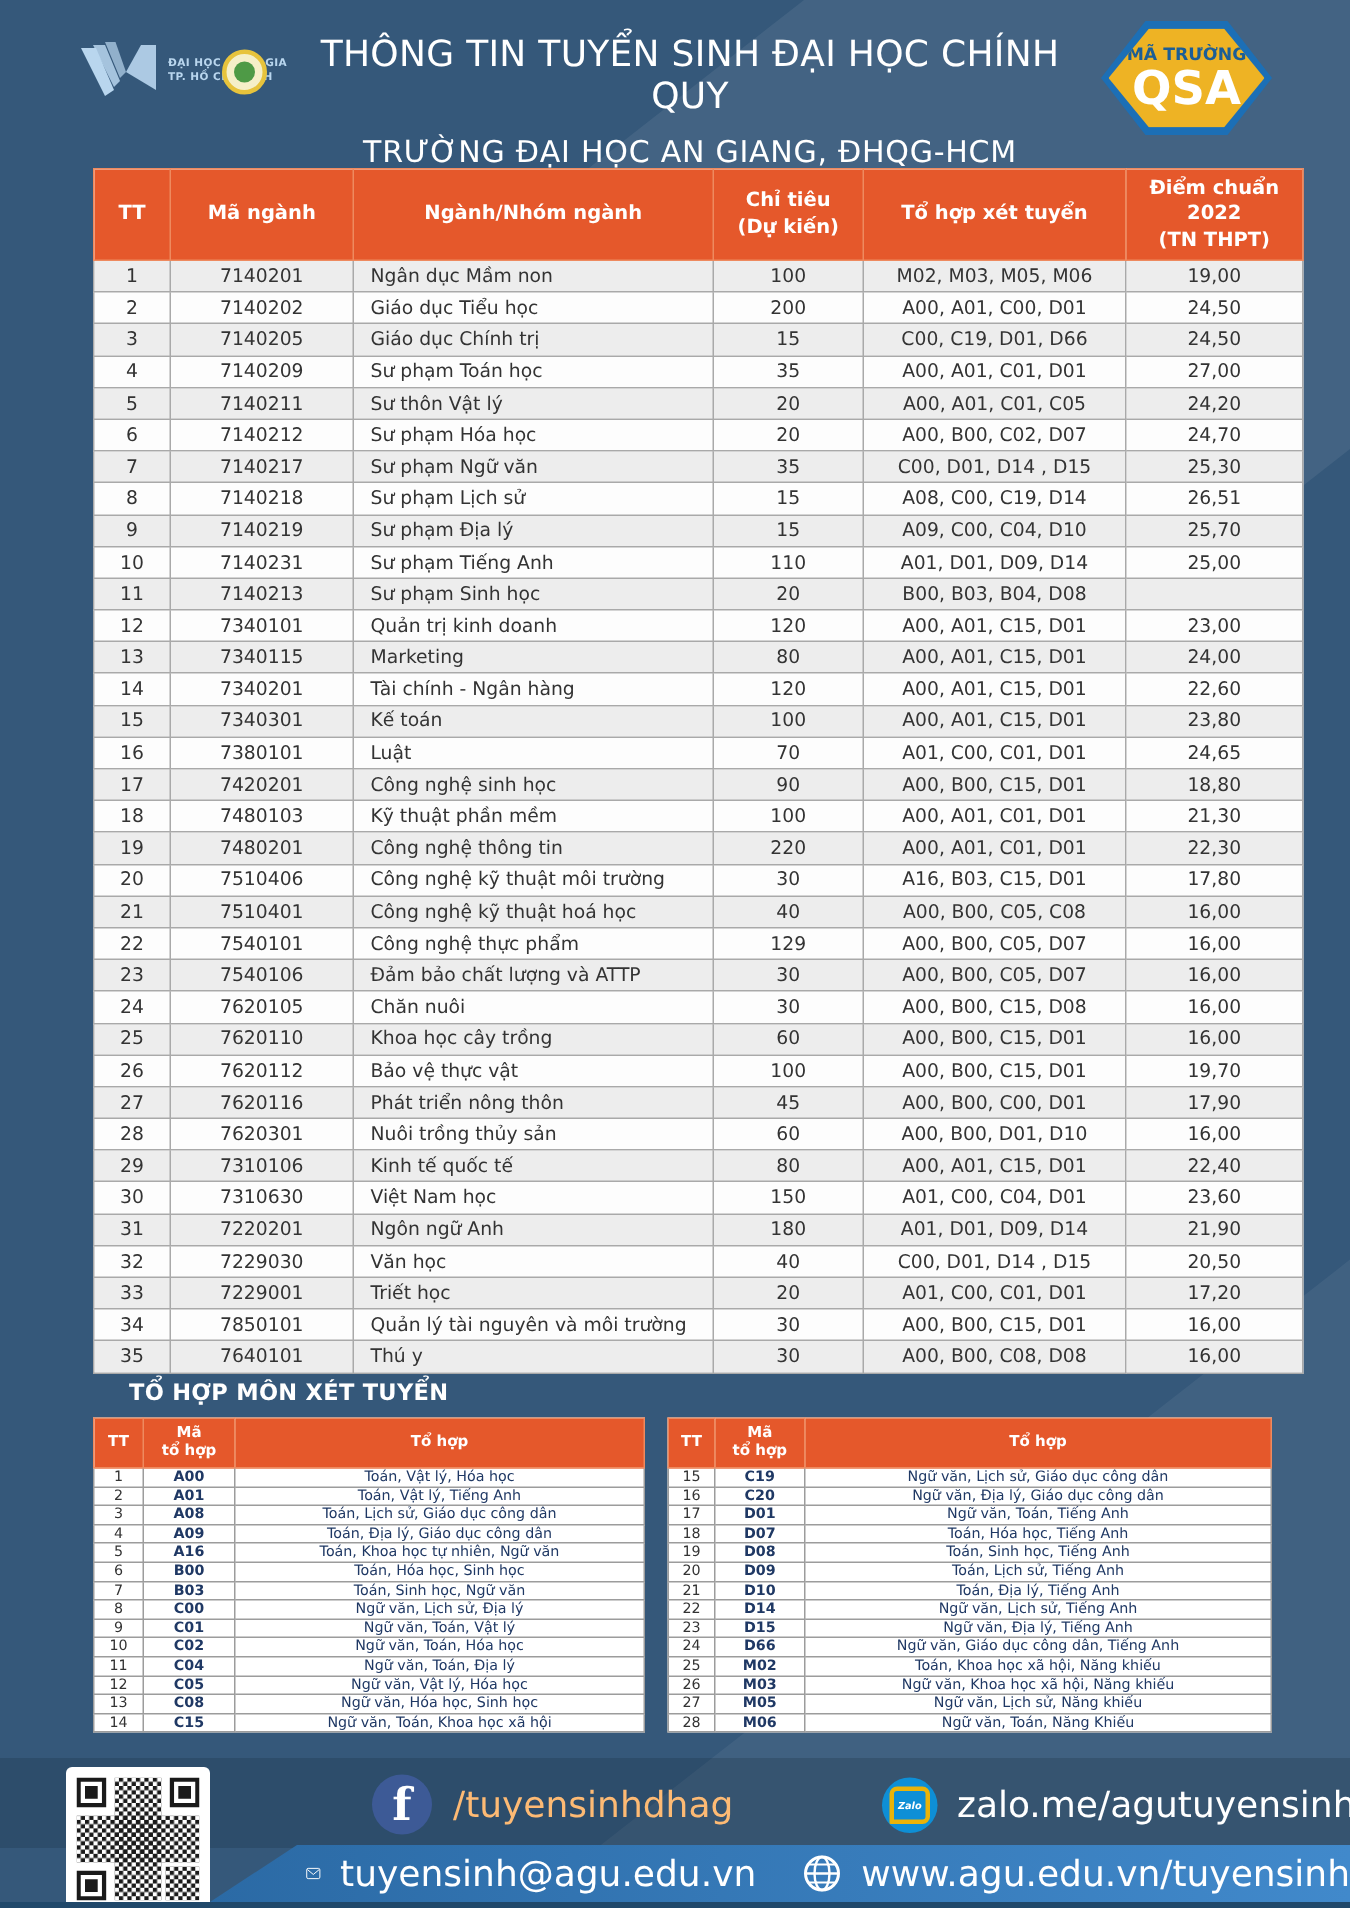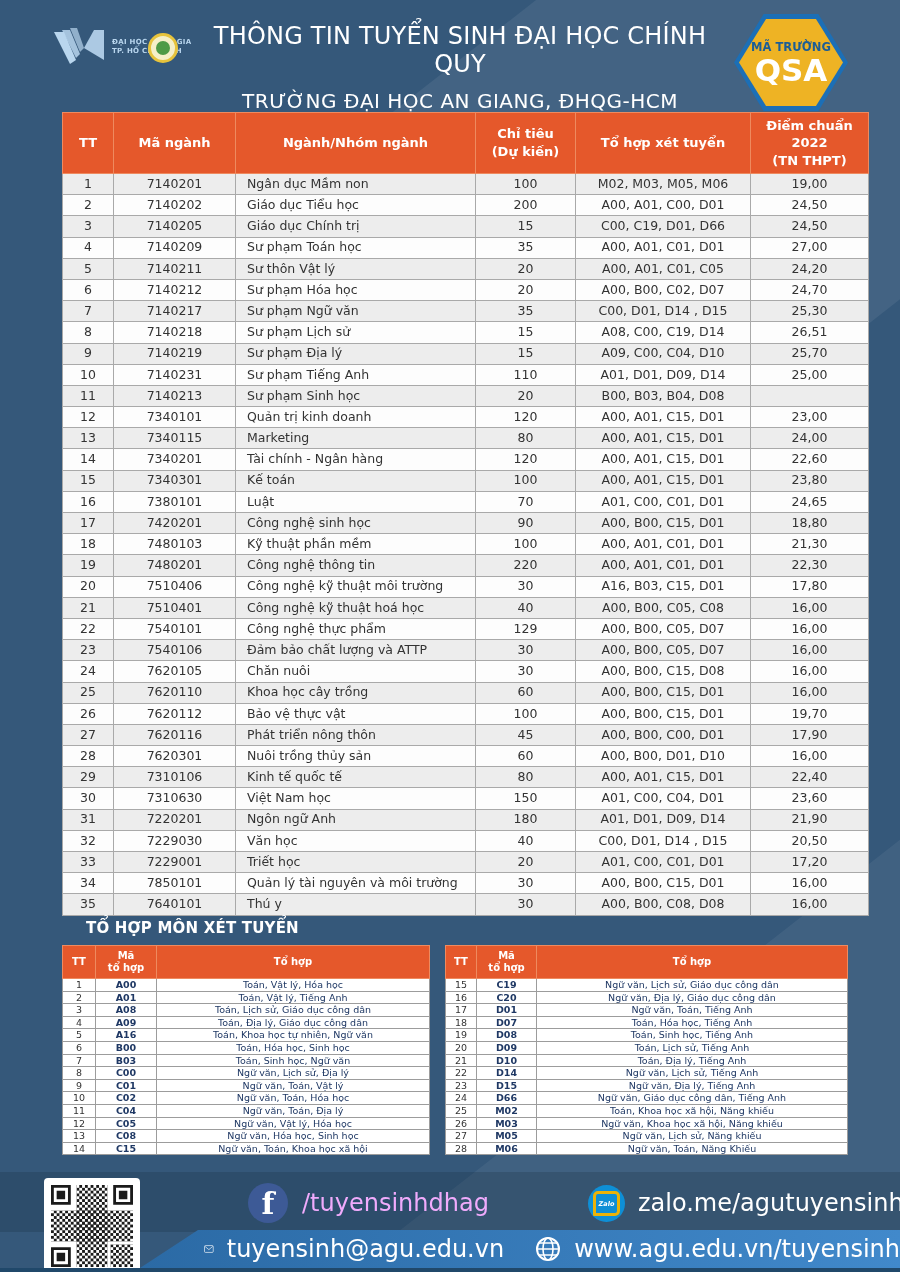--- a/index.html
+++ b/index.html
@@ -12,21 +12,21 @@
   
   .header{position:absolute;top:0;left:0;width:100%;height:110px;}
   .vnu-logo{position:absolute;left:50px;top:26px;display:flex;align-items:center;gap:4px;}
   .vnu-text{color:#b9d6ee;font-size:7px;font-weight:bold;line-height:1.25;letter-spacing:.3px;}
   .agu-logo{position:absolute;left:148px;top:33px;width:30px;height:30px;border-radius:50%;
             background:#f5efc8;border:3px solid #e7c33c;box-sizing:border-box;display:flex;align-items:center;justify-content:center;}
   .agu-core{width:14px;height:14px;border-radius:50%;background:#4e9a46;}
   .titles{position:absolute;left:185px;right:165px;top:22px;text-align:center;color:#ffffff;}
   .titles h1{margin:0;font-size:24px;font-weight:normal;letter-spacing:.2px;}
   .titles h2{margin:11px 0 0;font-size:20px;font-weight:normal;letter-spacing:.5px;}
-  .hex-badge{position:absolute;right:52px;top:14px;width:114px;height:97px;}
+  .hex-badge{position:absolute;right:52px;top:14px;width:114px;height:76px;}
   .hex{position:absolute;clip-path:polygon(26% 0,74% 0,100% 50%,74% 100%,26% 100%,0 50%);}
   .hex-outer{inset:0;background:#1c6fb6;}
   .hex-inner{inset:5px;background:#eeb324;display:flex;flex-direction:column;align-items:center;justify-content:center;gap:1px;}
   .badge-label{color:#1c5e96;font-size:11.5px;font-weight:bold;}
   .badge-code{color:#ffffff;font-size:31px;font-weight:bold;line-height:1;}
 
   
   table{border-collapse:collapse;table-layout:fixed;}
   #main-table{position:absolute;left:62px;top:112px;width:776px;background:#fff;}
   #main-table th{background:#e5582b;color:#fff;font-size:13px;font-weight:bold;height:60px;
@@ -54,21 +54,21 @@
   #combo-left .c0{width:30px;}  #combo-left .c1{width:58px;}  #combo-left .c2{width:270px;}
   #combo-right .c0{width:28px;} #combo-right .c1{width:57px;} #combo-right .c2{width:308px;}
 
   
   .footer-band{position:absolute;left:0;top:1172px;width:900px;height:60px;background:rgba(10,25,40,0.18);}
   .qr{position:absolute;left:44px;top:1178px;width:96px;height:96px;background:#ffffff;border-radius:4px;
       box-sizing:border-box;padding:7px;}
   .fb-icon{position:absolute;left:248px;top:1183px;width:40px;height:40px;border-radius:50%;
       background:#3d5a96;color:#fff;font-weight:bold;font-size:30px;text-align:center;line-height:42px;
       font-family:"DejaVu Serif","Liberation Serif",serif;}
-  .fb-text{position:absolute;left:302px;top:1189px;color:#f0abfc;font-size:24px;}
+  .fb-text{position:absolute;left:302px;top:1189px;color:#fdba74;font-size:24px;}
   .zalo-icon{position:absolute;left:588px;top:1185px;width:37px;height:37px;border-radius:50%;
       background:#0e8fd6;display:flex;align-items:center;justify-content:center;}
   .zalo-bubble{width:21px;height:19px;border:3px solid #eab308;border-radius:5px 5px 5px 1px;
       color:#fff;font-size:6.5px;font-weight:bold;font-style:italic;display:flex;align-items:center;justify-content:center;}
   .zalo-text{position:absolute;left:638px;top:1189px;color:#fff;font-size:24px;}
   .bottom-bar{position:absolute;left:140px;top:1230px;width:760px;height:38px;
       background:linear-gradient(90deg,#2b6aa5,#4189cb);
       clip-path:polygon(58px 0,100% 0,100% 100%,0 100%);
       display:flex;align-items:center;gap:13px;padding-left:64px;box-sizing:border-box;
       color:#fff;font-size:24px;}

